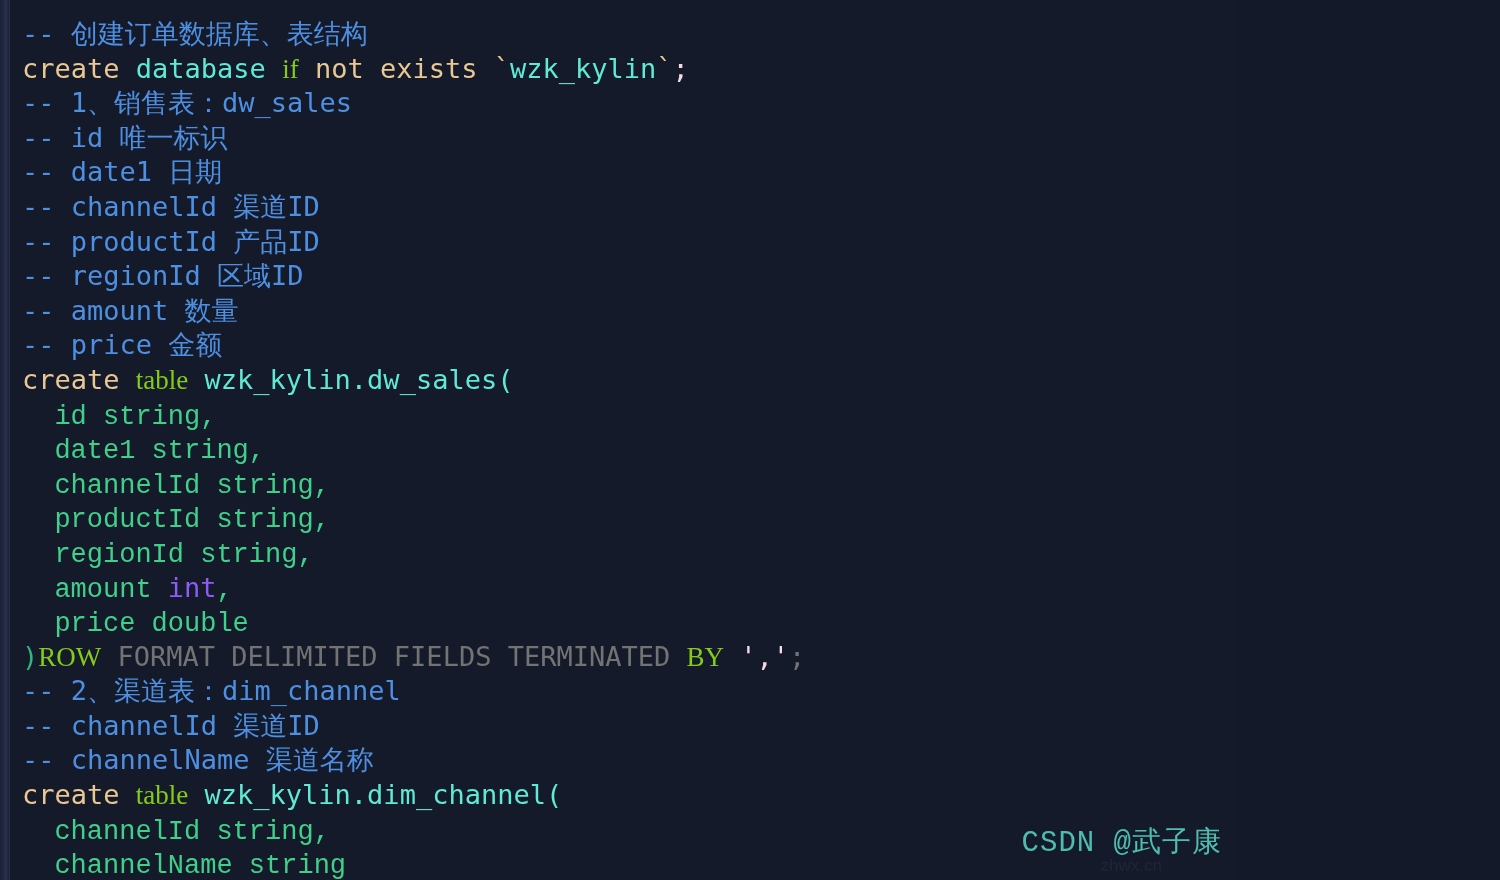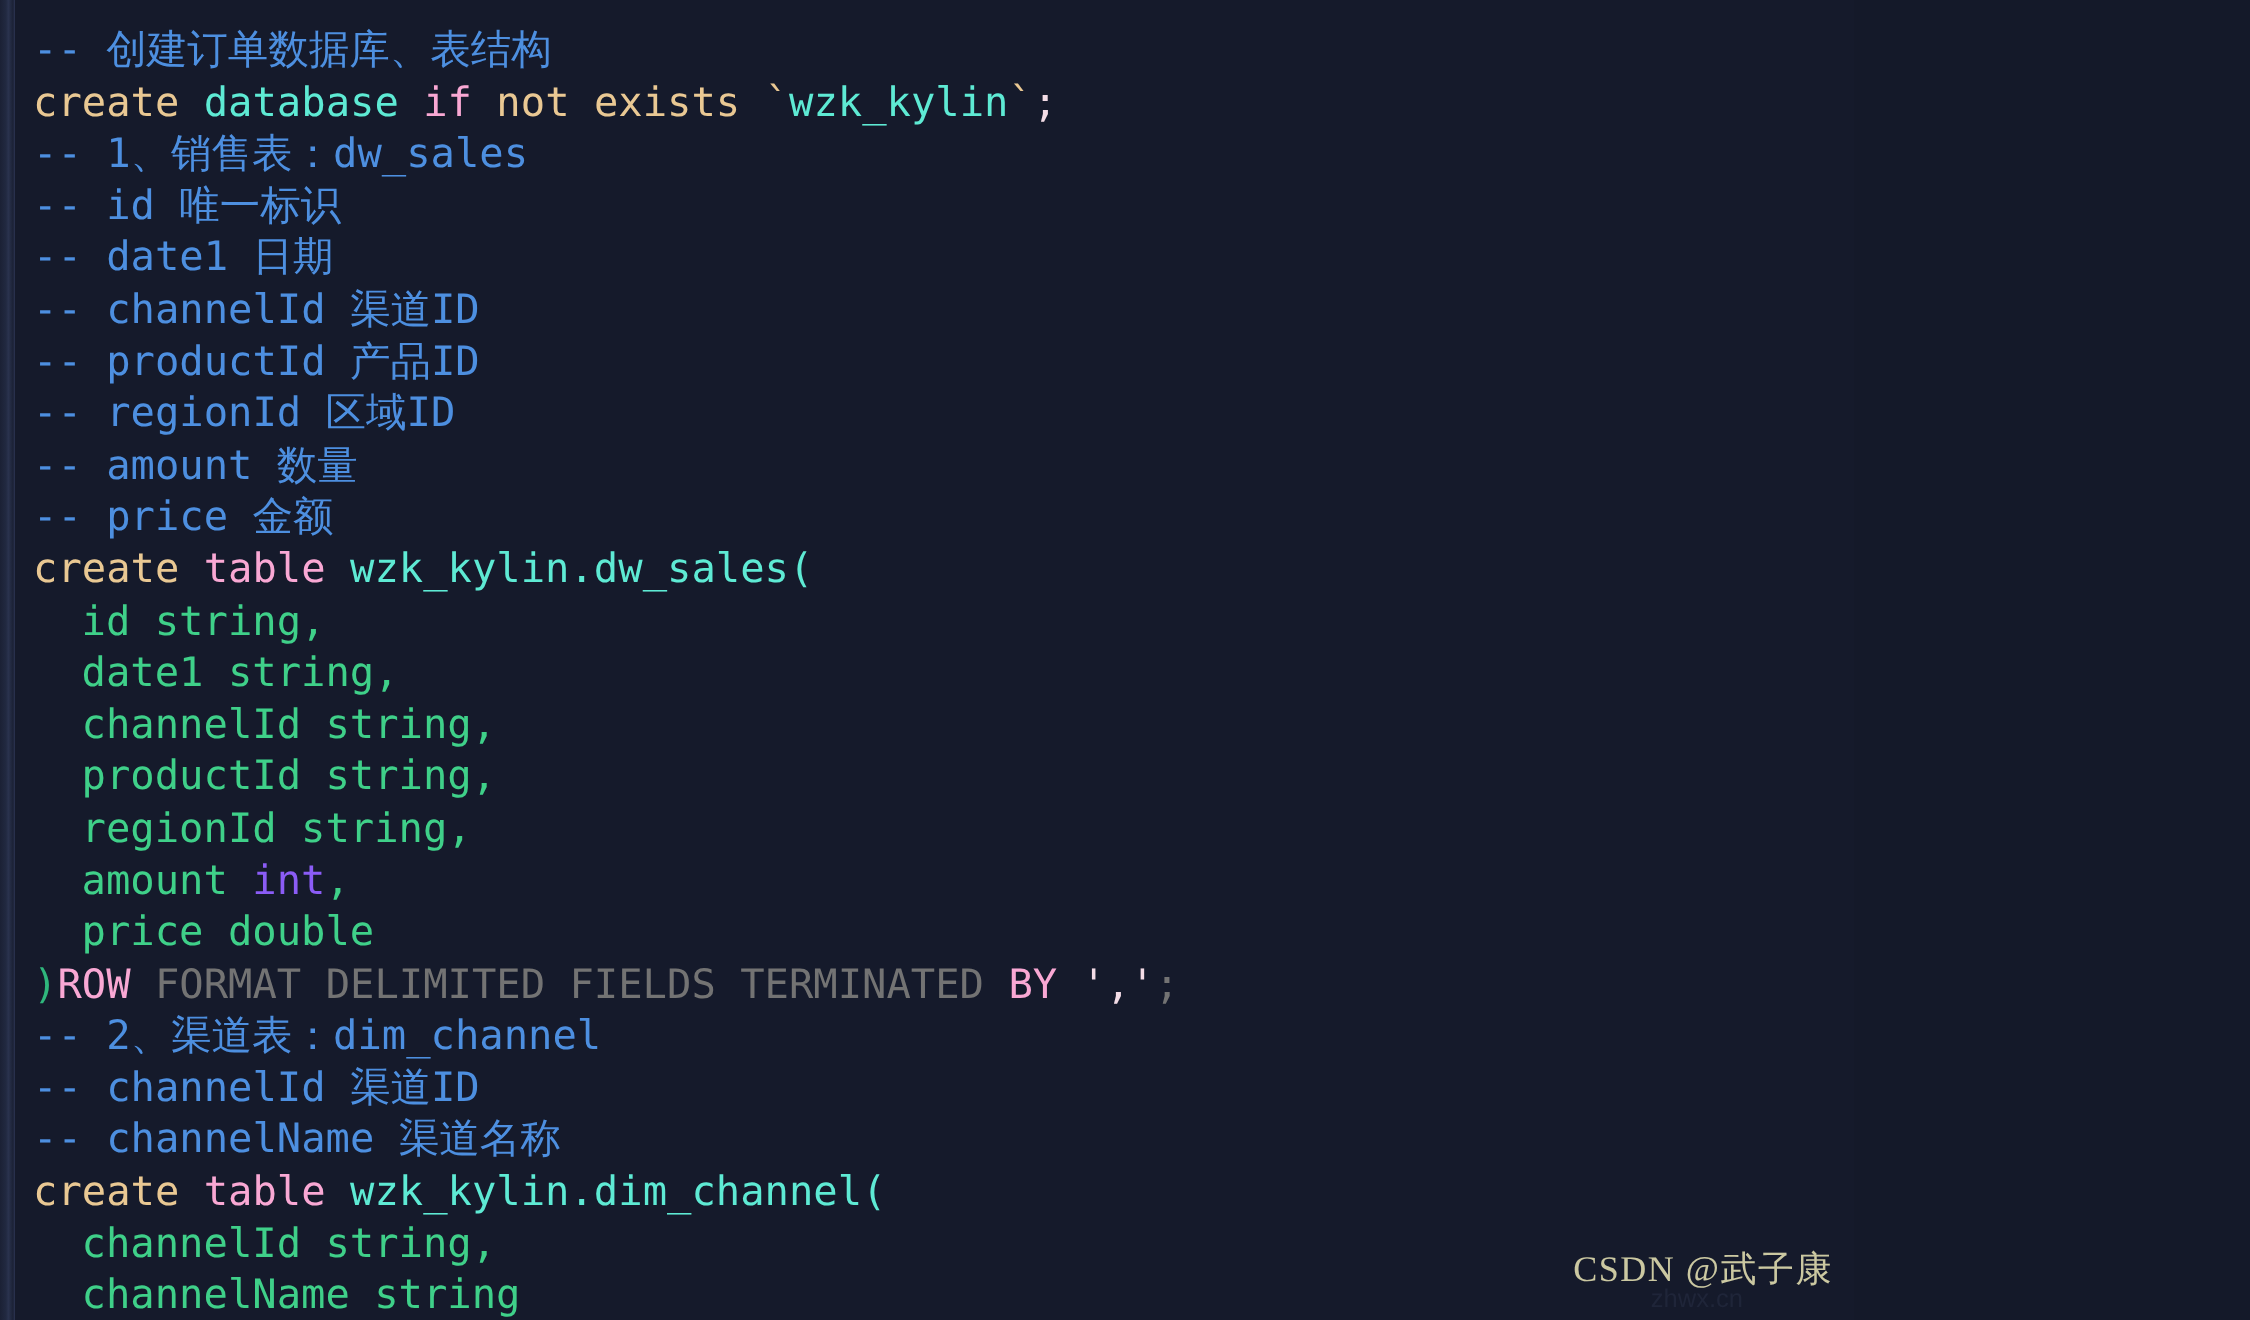--- a/index.html
+++ b/index.html
@@ -63,43 +63,43 @@
 
   .line {
     height: 34.6px;
     padding-left: 22px;
     white-space: pre;
   }
 
   
   .c-comment  { color: #4d8fe0; }   
   .c-kw       { color: #e9c893; }   
-  .c-kw2      { color: #f9a8d4; }   
+  .c-kw2      { color: #84cc16; font-family: Liberation Serif, serif; }   
   .c-ident    { color: #5eead4; }   
   .c-green    { color: #737373; }
-  .c-greenlt  { color: #3fd089; }   
+  .c-greenlt  { color: #3fd089; font-family: Liberation Mono, monospace; }   
   .c-type     { color: #8b5cf6; }   
   .c-str      { color: #f3dce6; }   
   .c-punc     { color: #2fb67c; }
   .c-plain    { color: #f3dce6; }
 
   
   #watermark {
     position: absolute;
     right: 14px;
     bottom: 18px;
     display: flex;
     align-items: center;
     pointer-events: none;
     user-select: none;
   }
   #wm-main {
-    font-family: Liberation Serif, serif;
-    font-size: 24px;
-    color: #fef9c3;
+    font-family: Liberation Mono, monospace;
+    font-size: 29px;
+    color: #5eead4;
     opacity: 0.78;
     letter-spacing: 1px;
     white-space: nowrap;
   }
   #wm-overlay {
     position: absolute;
     right: 74px;
     bottom: 4px;
     font-family: "Liberation Sans", sans-serif;
     font-size: 17px;

